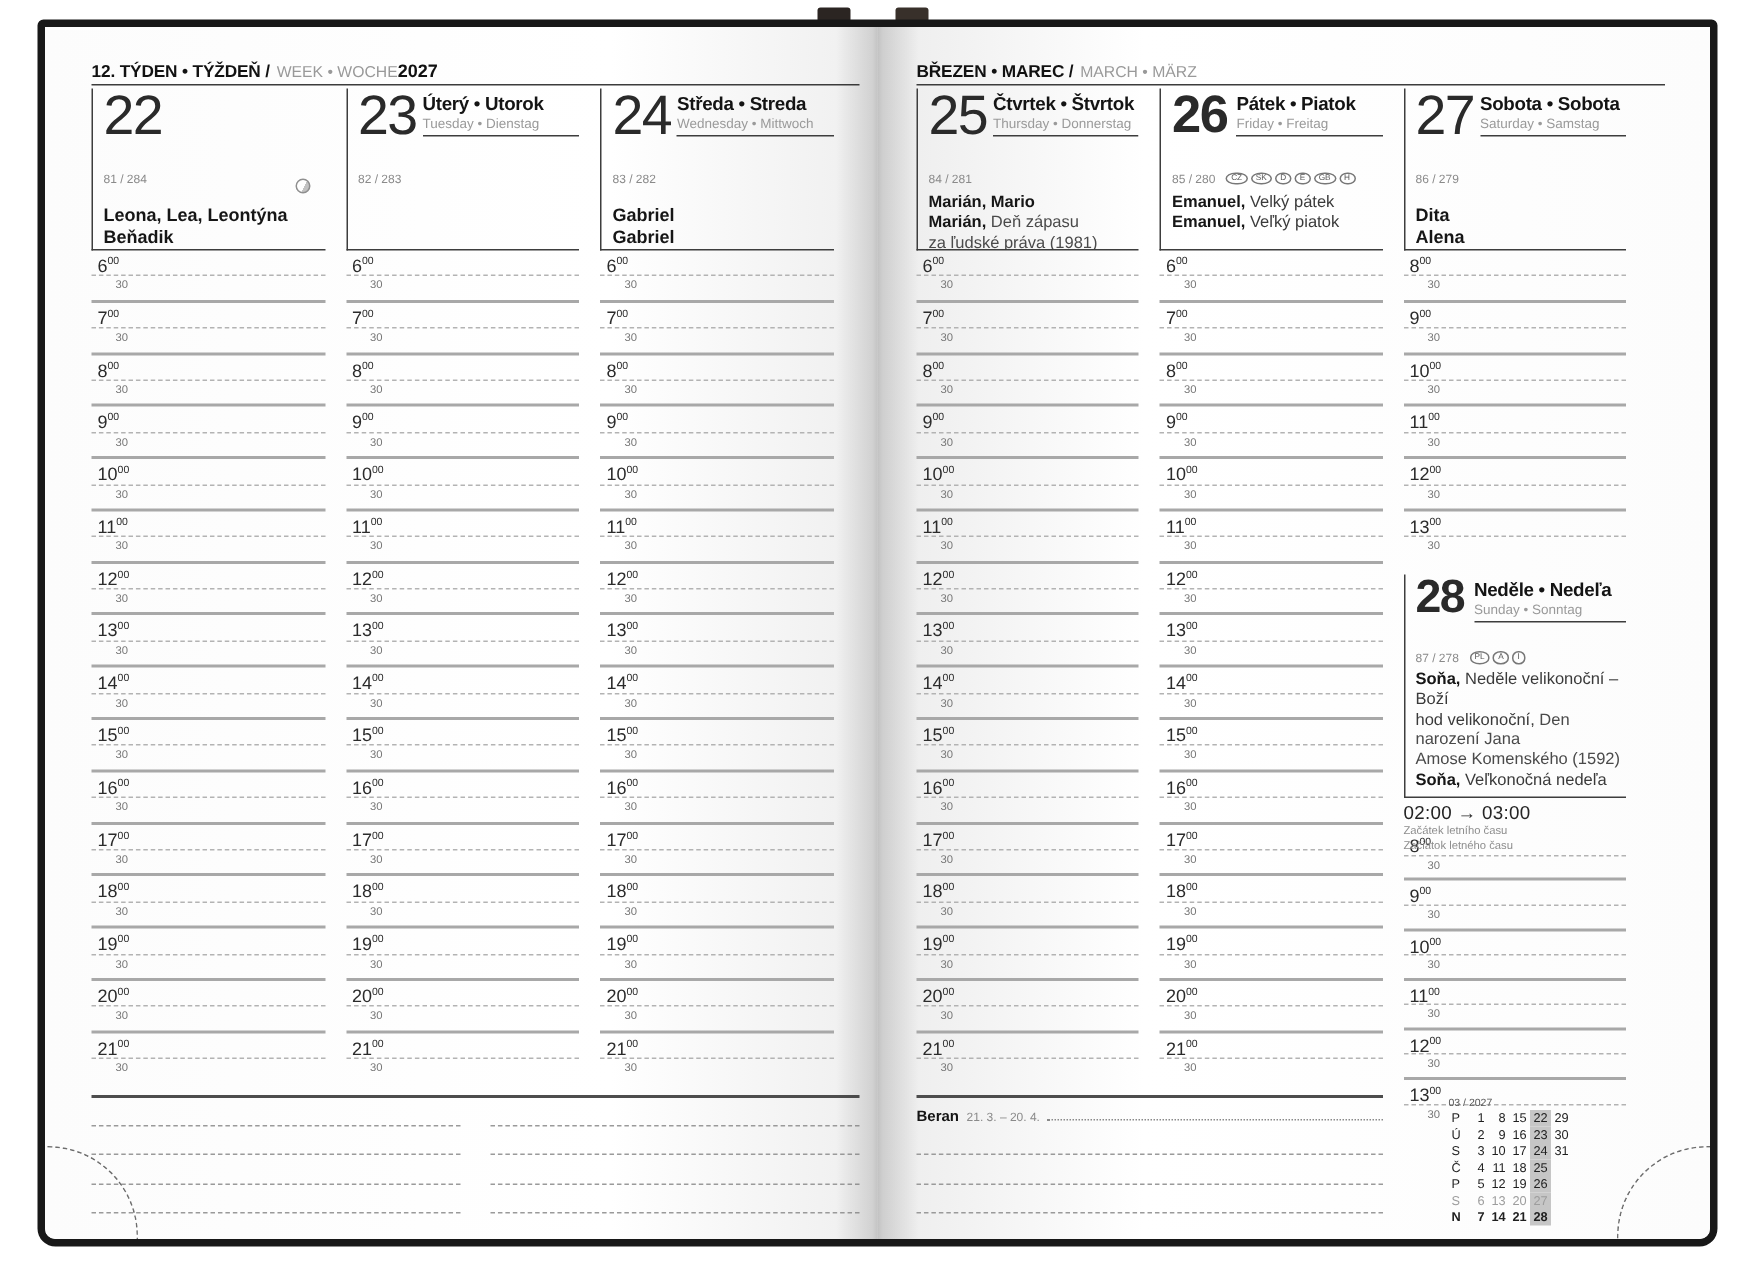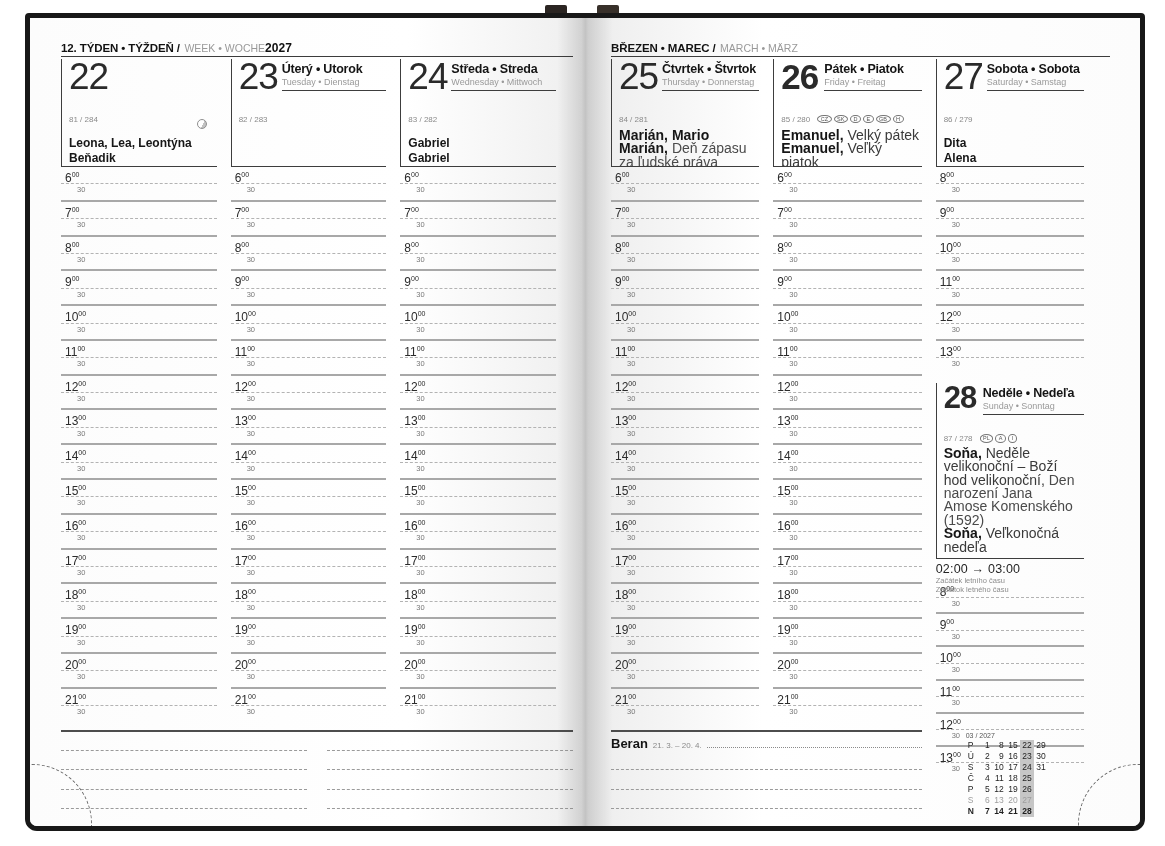--- a/index.html
+++ b/index.html
@@ -44,21 +44,21 @@
   .d-num.b { font-weight:bold; font-size:35px; }
   .d-title { flex:1; margin-top:3px; padding-bottom:3px; border-bottom:1.5px solid #3d3d3d; }
   .d-primary { font-size:12.5px; font-weight:bold; letter-spacing:-0.2px; color:#141414; }
   .d-secondary { font-size:9px; color:#9a9a9a; margin-top:1px; }
   .d-ord { display:flex; align-items:center; gap:7px; padding-left:7px; margin-top:18px; font-size:8px; color:#8a8a8a; height:12px; }
   .badges { display:flex; gap:2px; align-items:center; }
   .badge { font-size:5.5px; line-height:6.5px; color:#555; border:1px solid #777; border-radius:50%; padding:0 2.5px; letter-spacing:0; }
   .moon { margin-left:auto; margin-right:10px; margin-top:9px; width:10px; height:10px; border:1px solid #8f8f8f; border-radius:50%;
           background:linear-gradient(115deg,#ffffff 58%, #c2c2c2 58%); }
   .d-names { padding-left:7px; margin-top:11px; font-size:12px; line-height:15px; color:#161616; }
-  .d-names.small { margin-top:4px; font-size:14px; line-height:13.4px; }
+  .d-names.small { margin-top:4px; font-size:11px; line-height:13.4px; }
   .d-names .nl .seg-b { font-weight:bold; }
   .d-names .nl .seg-i { color:#4a4a4a; }
   .d-names .nl .seg-r { color:#3a3a3a; }
 
   .grid .hr   { height:17.4px; border-bottom:1px dashed #b3b3b3; font-size:12px; color:#2b2b2b; padding-left:4px; line-height:15px; }
   .grid .hr sup { font-size:7px; vertical-align:5px; letter-spacing:0; }
   .grid .half { height:17.4px; border-bottom:2px solid #a8a8a8; font-size:7.5px; color:#777; padding-left:16px; line-height:11px; }
   .grid .half.last { border-bottom:none; }
   .grid.compact .hr, .grid.compact .half { height:16.6px; }
 
@@ -72,21 +72,21 @@
   .dst-line { font-size:7.5px; color:#8d8d8d; line-height:9.5px; }
 
   .bottom-rule { border-top:2px solid #4d4d4d; margin-top:5px; }
   .notes-row { display:flex; gap:20px; }
   .notes-col { flex:1; }
   .note-line { height:19.2px; border-bottom:1px dashed #9a9a9a; }
 
   .bottom-row { display:grid; grid-template-columns:repeat(3,1fr); column-gap:14px; margin-right:26px; margin-top:5px; }
   .notes-right { grid-column:1 / 3; border-top:2px solid #4d4d4d; }
   .zodiac-row { display:flex; align-items:baseline; gap:5px; height:19.2px; padding-top:4px; }
-  .zname { font-size:13px; font-weight:bold; color:#141414;text-align:right; }
+  .zname { font-size:10px; font-weight:bold; color:#141414;text-align:right; }
   .zrange { font-size:8px; color:#8a8a8a; }
   .zdots { flex:1; border-bottom:1px dotted #8a8a8a; height:11px; }
 
   .minical { grid-column:3; padding-left:30px; padding-top:2px; }
   .mc-title { font-size:7px; color:#555; margin-bottom:1px; }
   .minical table { border-collapse:collapse; }
   .minical td { font-size:8.5px; line-height:11px; text-align:right; padding:0 2px; color:#1f1f1f; min-width:14px; }
   .minical td.dow { text-align:left; min-width:12px; padding-right:4px; }
   .minical tr.gray td { color:#9d9d9d; }
   .minical tr.boldrow td { font-weight:bold; }

